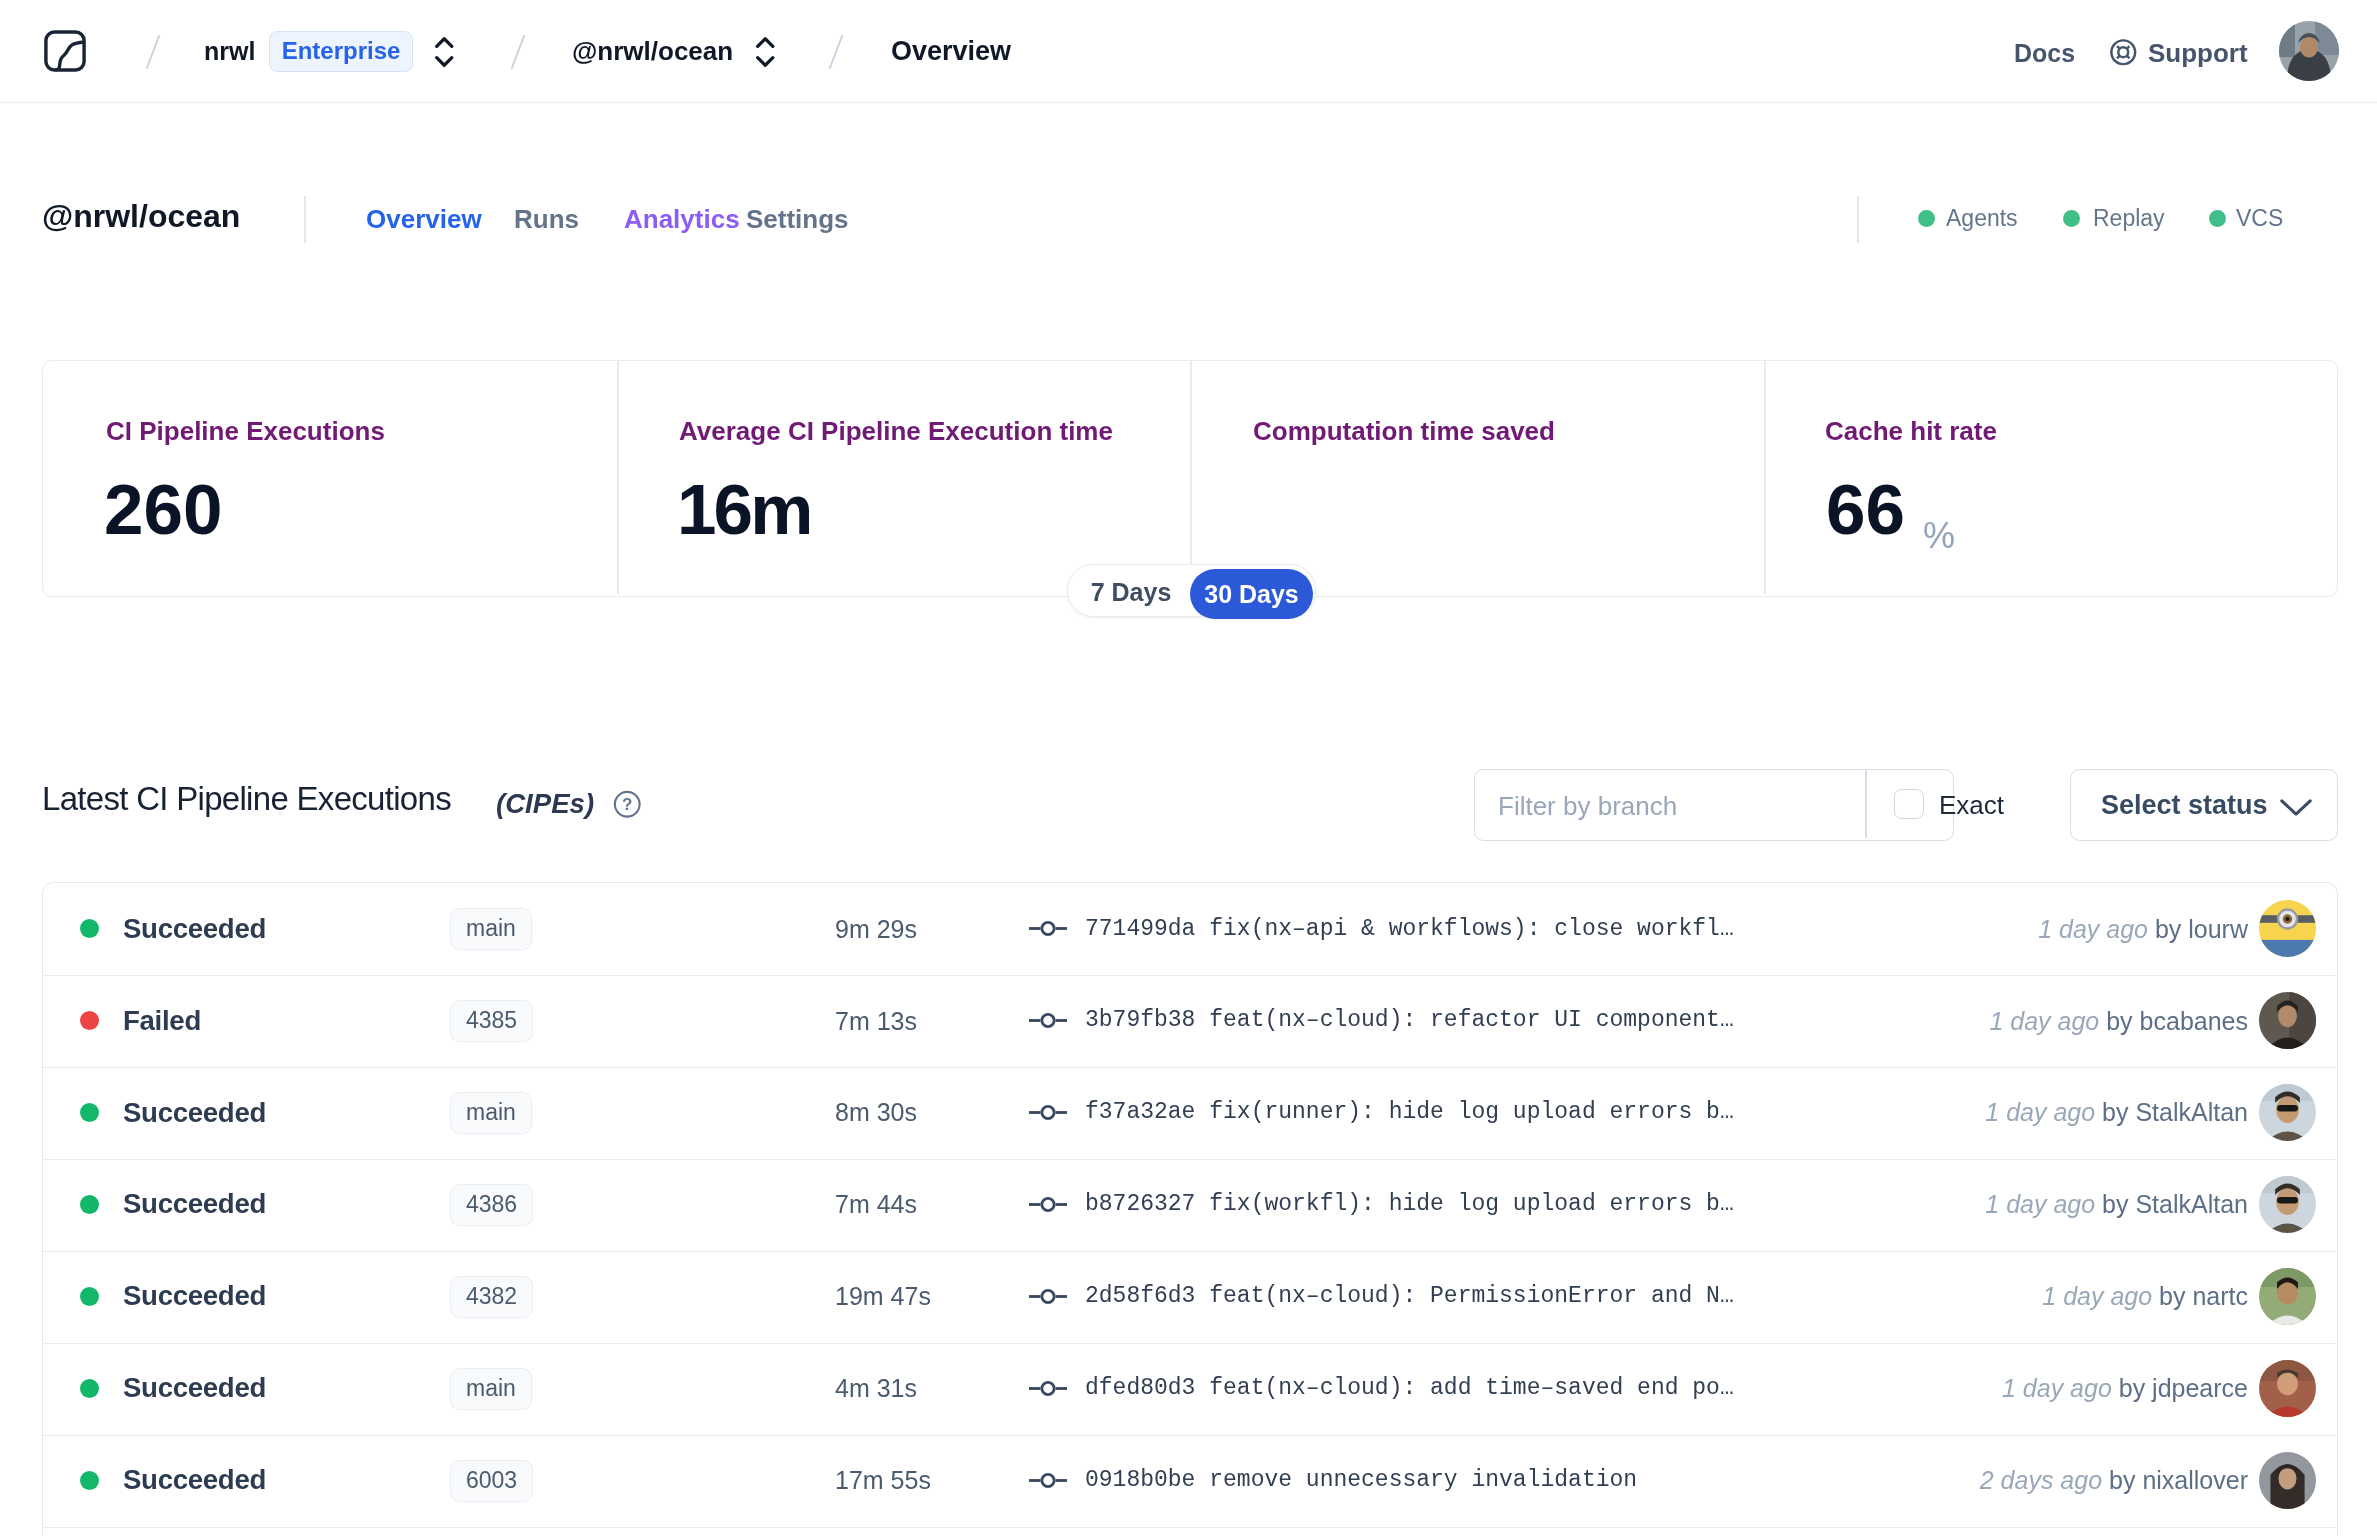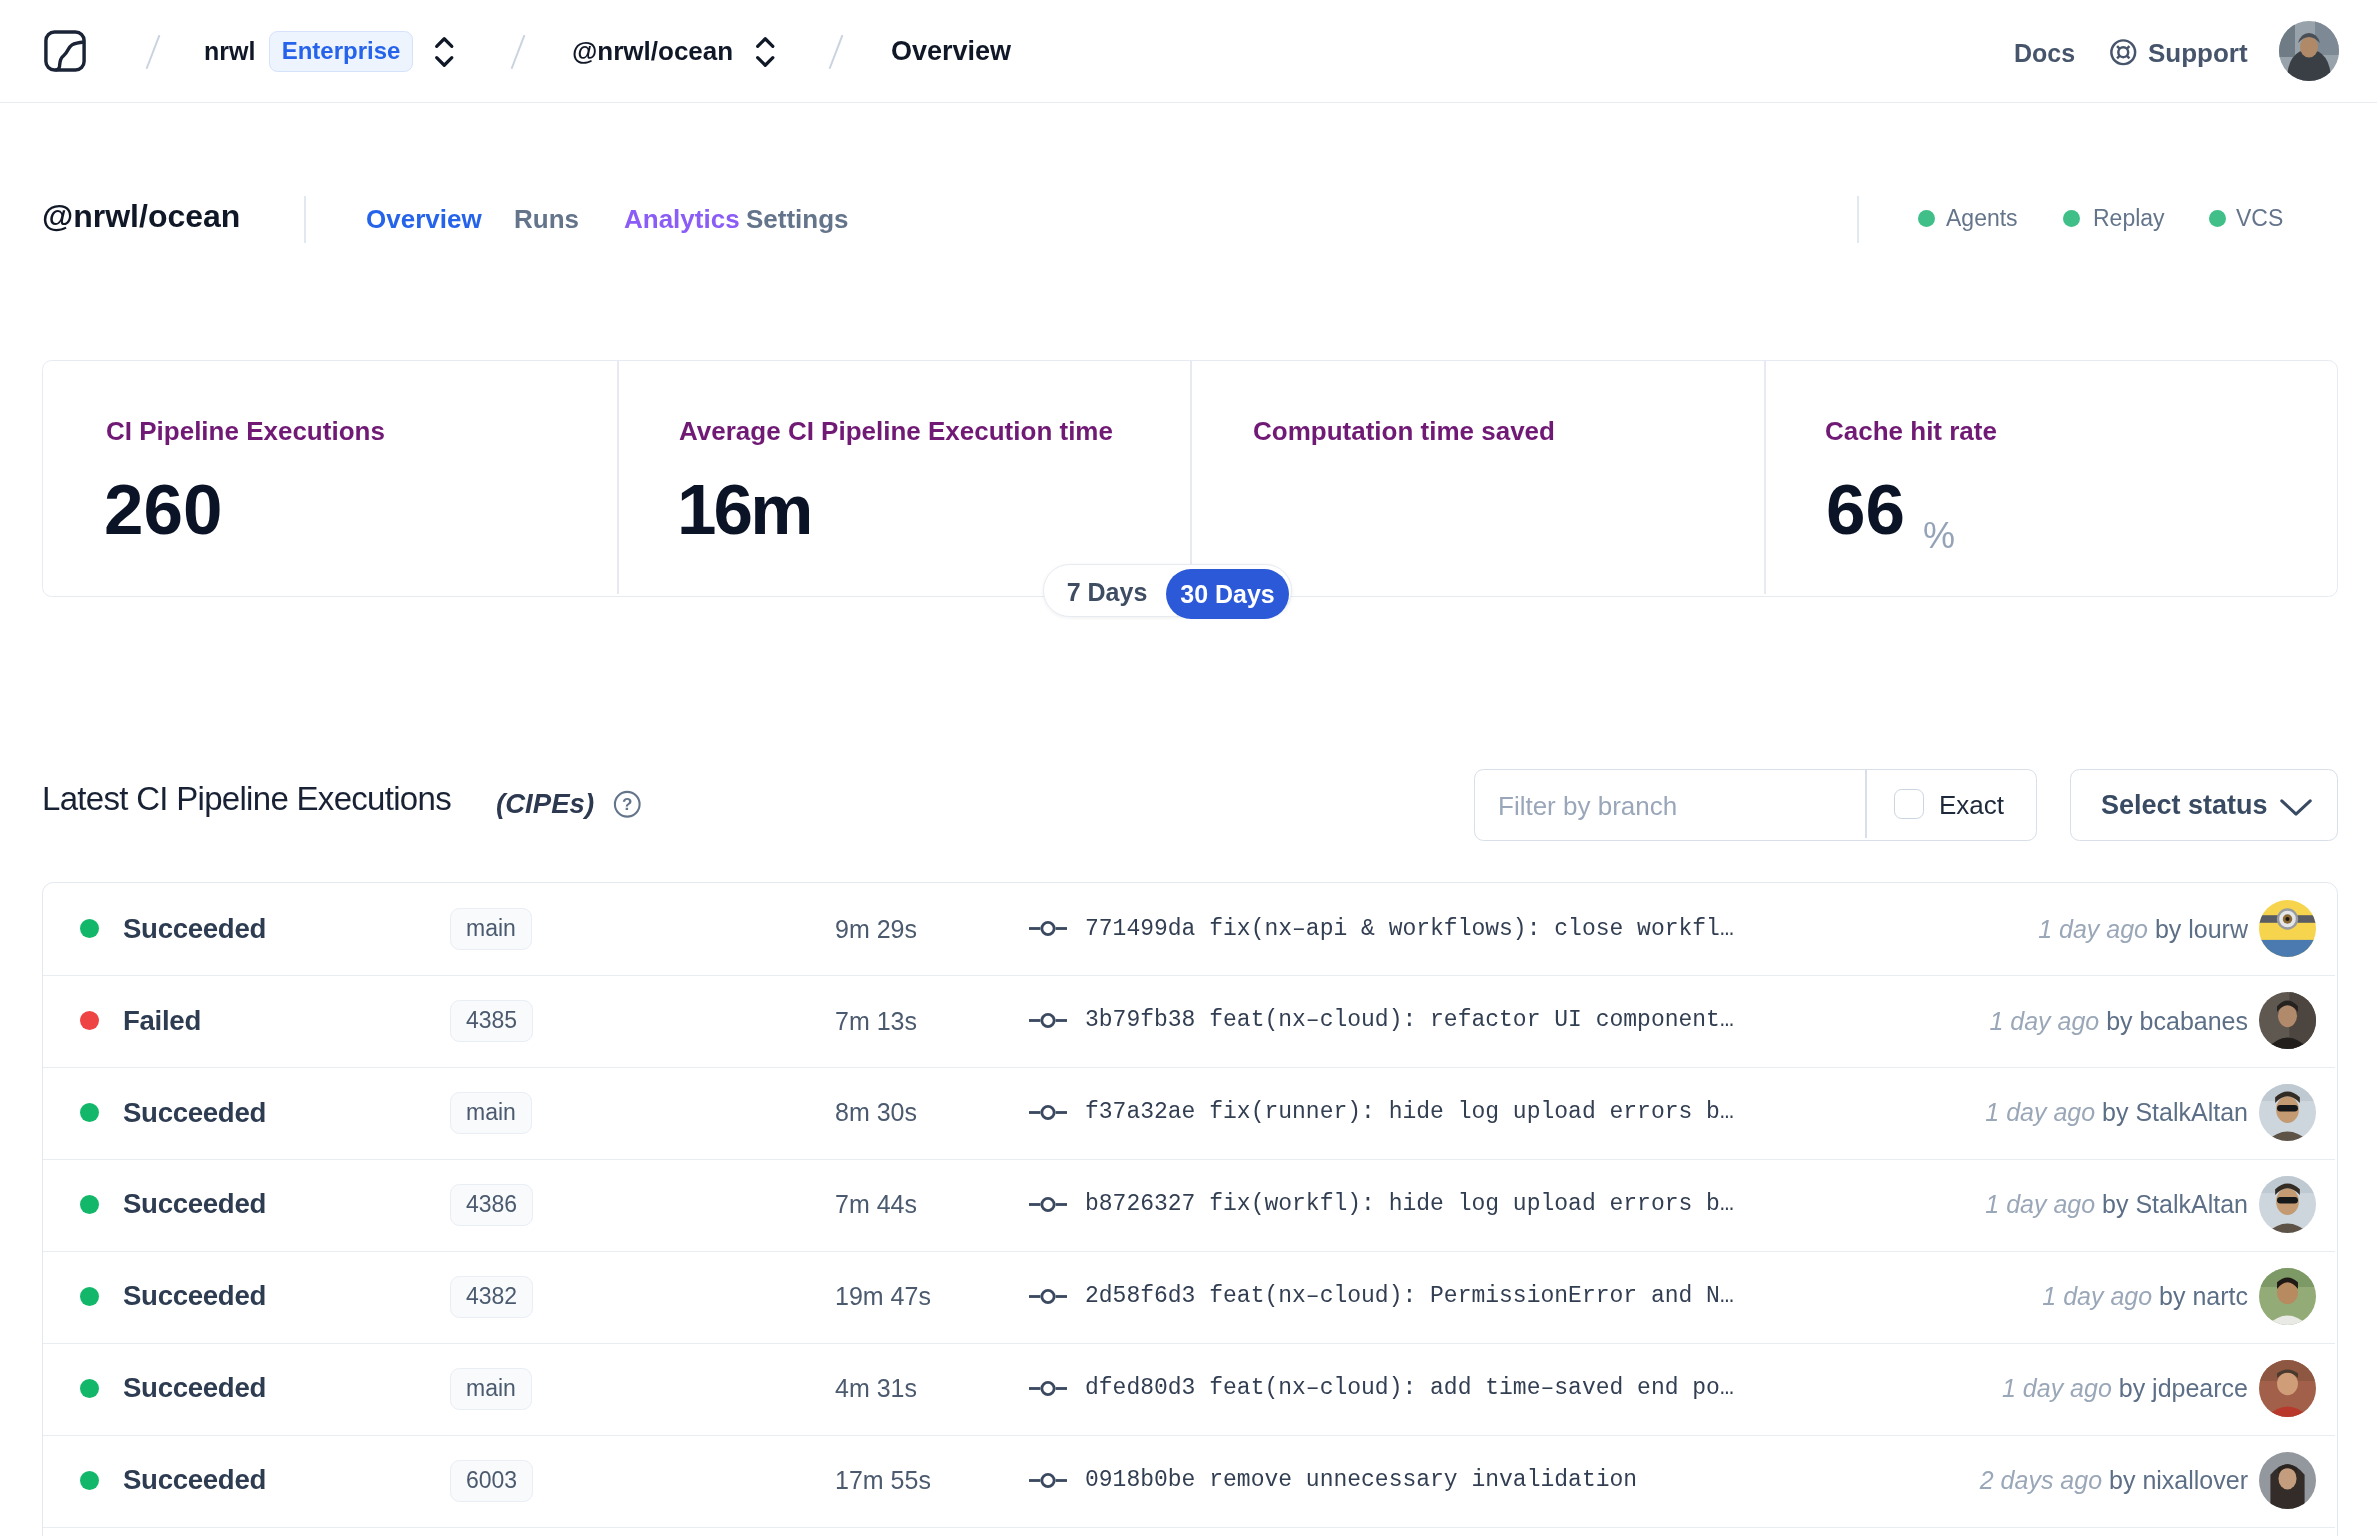--- a/index.html
+++ b/index.html
@@ -15,28 +15,28 @@
 .tab { position:absolute; top:206px; font-size:26px; font-weight:700; line-height:26px; color:#64748b; }
 .ndot { position:absolute; top:210px; width:17px; height:17px; border-radius:50%; background:#40bf88; }
 .nlab { position:absolute; top:207px; font-size:23px; color:#64748b; line-height:23px; }
 
 .cards { position:absolute; left:42px; top:360px; width:2296px; height:237px; border:1.9px solid #e7ebf1; border-radius:9.5px; }
 .cdiv { position:absolute; top:0; width:1.9px; height:233px; background:#e7ebf1; }
 .clab { position:absolute; top:57px; font-size:26px; font-weight:700; color:#701a75; line-height:26px; }
 .cnum { position:absolute; top:113px; font-size:71px; font-weight:700; color:#0b1426; line-height:71px; letter-spacing:-1px; }
 .cpct { font-size:36px; font-weight:400; color:#94a3b8; letter-spacing:0; line-height:34px; }
 
-.toggle { position:absolute; left:1043px; top:564px; width:249px; height:53px; background:#fff; border:1.9px solid #e7ebf1; border-radius:31px; box-shadow:0 1px 3.8px rgba(15,23,42,.07); }
+.toggle { position:absolute; left:1067px; top:564px; width:249px; height:53px; background:#fff; border:1.9px solid #e7ebf1; border-radius:31px; box-shadow:0 1px 3.8px rgba(15,23,42,.07); }
 .t7 { position:absolute; left:0; top:15px; width:126px; text-align:center; font-size:25px; font-weight:700; color:#3f4d63; line-height:25px; }
 .t30 { position:absolute; left:122px; top:3.8px; width:123px; height:50px; background:#2b59d8; border-radius:26px; color:#fff; font-size:25px; font-weight:700; text-align:center; line-height:50px; }
 
 .h2 { position:absolute; left:42px; top:782px; font-size:33px; font-weight:400; color:#182234; letter-spacing:-0.7px; line-height:33px; }
 .h2i { position:absolute; left:496px; top:790px; font-size:27.6px; font-weight:700; font-style:italic; color:#2c3950; line-height:28.5px; }
 
-.fgrp { position:absolute; left:1474px; top:769px; width:563px; height:72px; border:1.9px solid #d9dfe9; border-radius:9.5px; }
+.fgrp { position:absolute; left:1474px; top:769px; width:480px; height:72px; border:1.9px solid #d9dfe9; border-radius:9.5px; }
 .fdiv { position:absolute; left:390px; top:0; width:1.9px; height:68px; background:#d9dfe9; }
 .fph { position:absolute; left:23px; top:23px; font-size:26px; color:#9aa7ba; line-height:26px; }
 .fcb { position:absolute; left:419px; top:19px; width:30px; height:30px; border:1.9px solid #cbd5e1; border-radius:7.6px; background:#fff; }
 .fex { position:absolute; left:464px; top:22px; font-size:26px; color:#1e293b; line-height:26px; }
 .sel { position:absolute; left:2070px; top:769px; width:268px; height:72px; border:1.9px solid #d9dfe9; border-radius:9.5px; }
 .stext { position:absolute; left:30px; top:22px; font-size:27px; font-weight:700; color:#394a63; line-height:27px; }
 
 .tbl { position:absolute; left:42px; top:882px; width:2296px; height:685px; border:1.9px solid #e3e8ef; border-radius:11.4px; }
 .rline { position:absolute; left:0; width:2292px; height:1.4px; background:#e9edf2; }
 .dot { position:absolute; width:19px; height:19px; border-radius:50%; }

